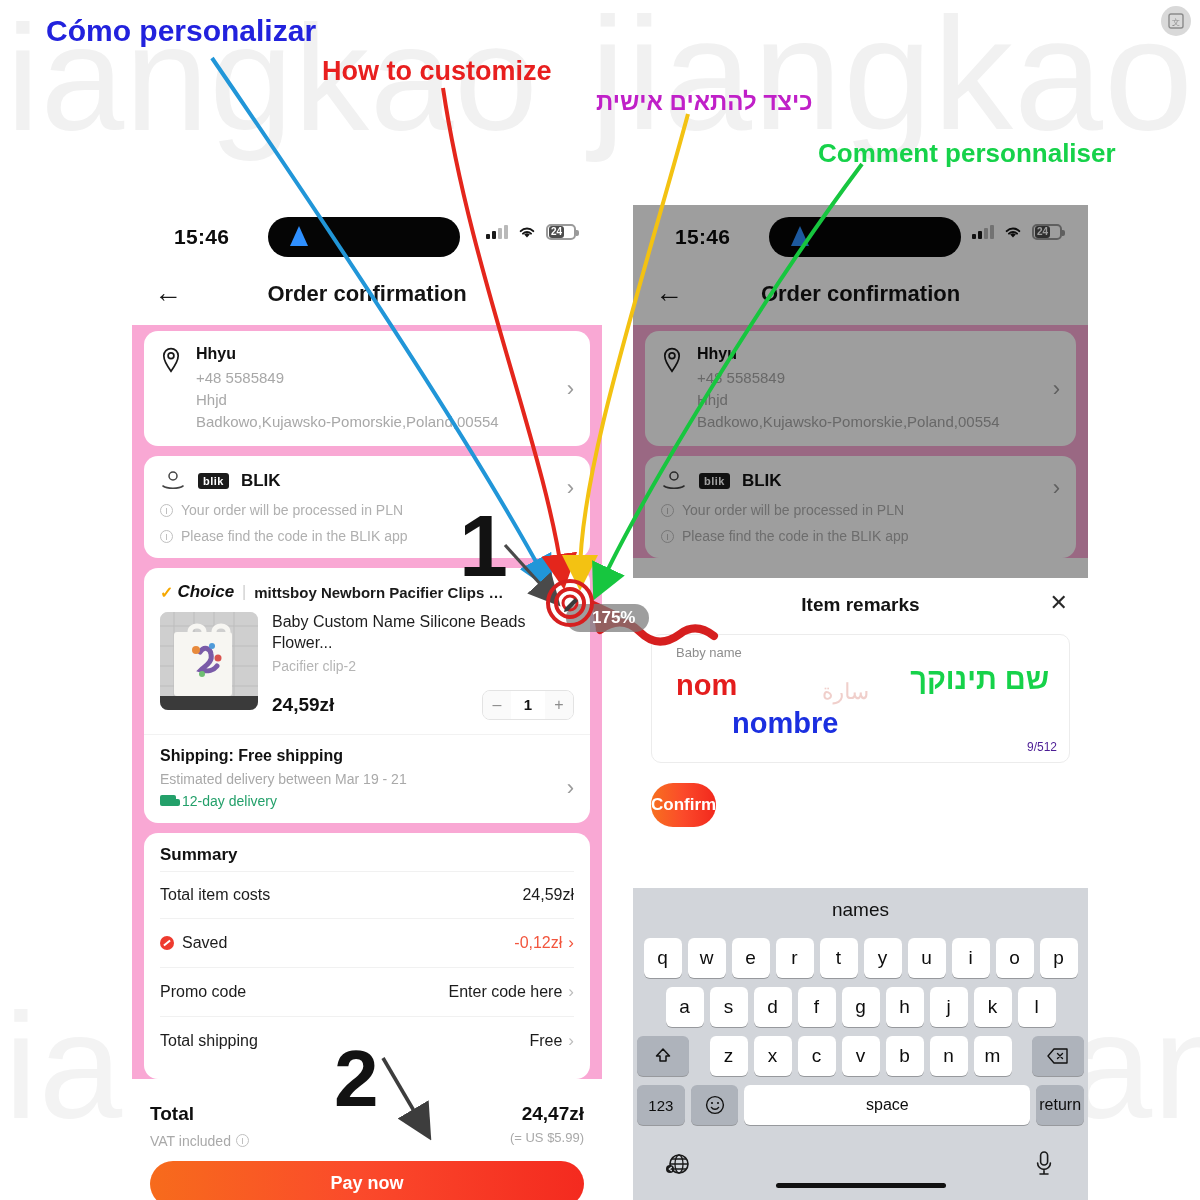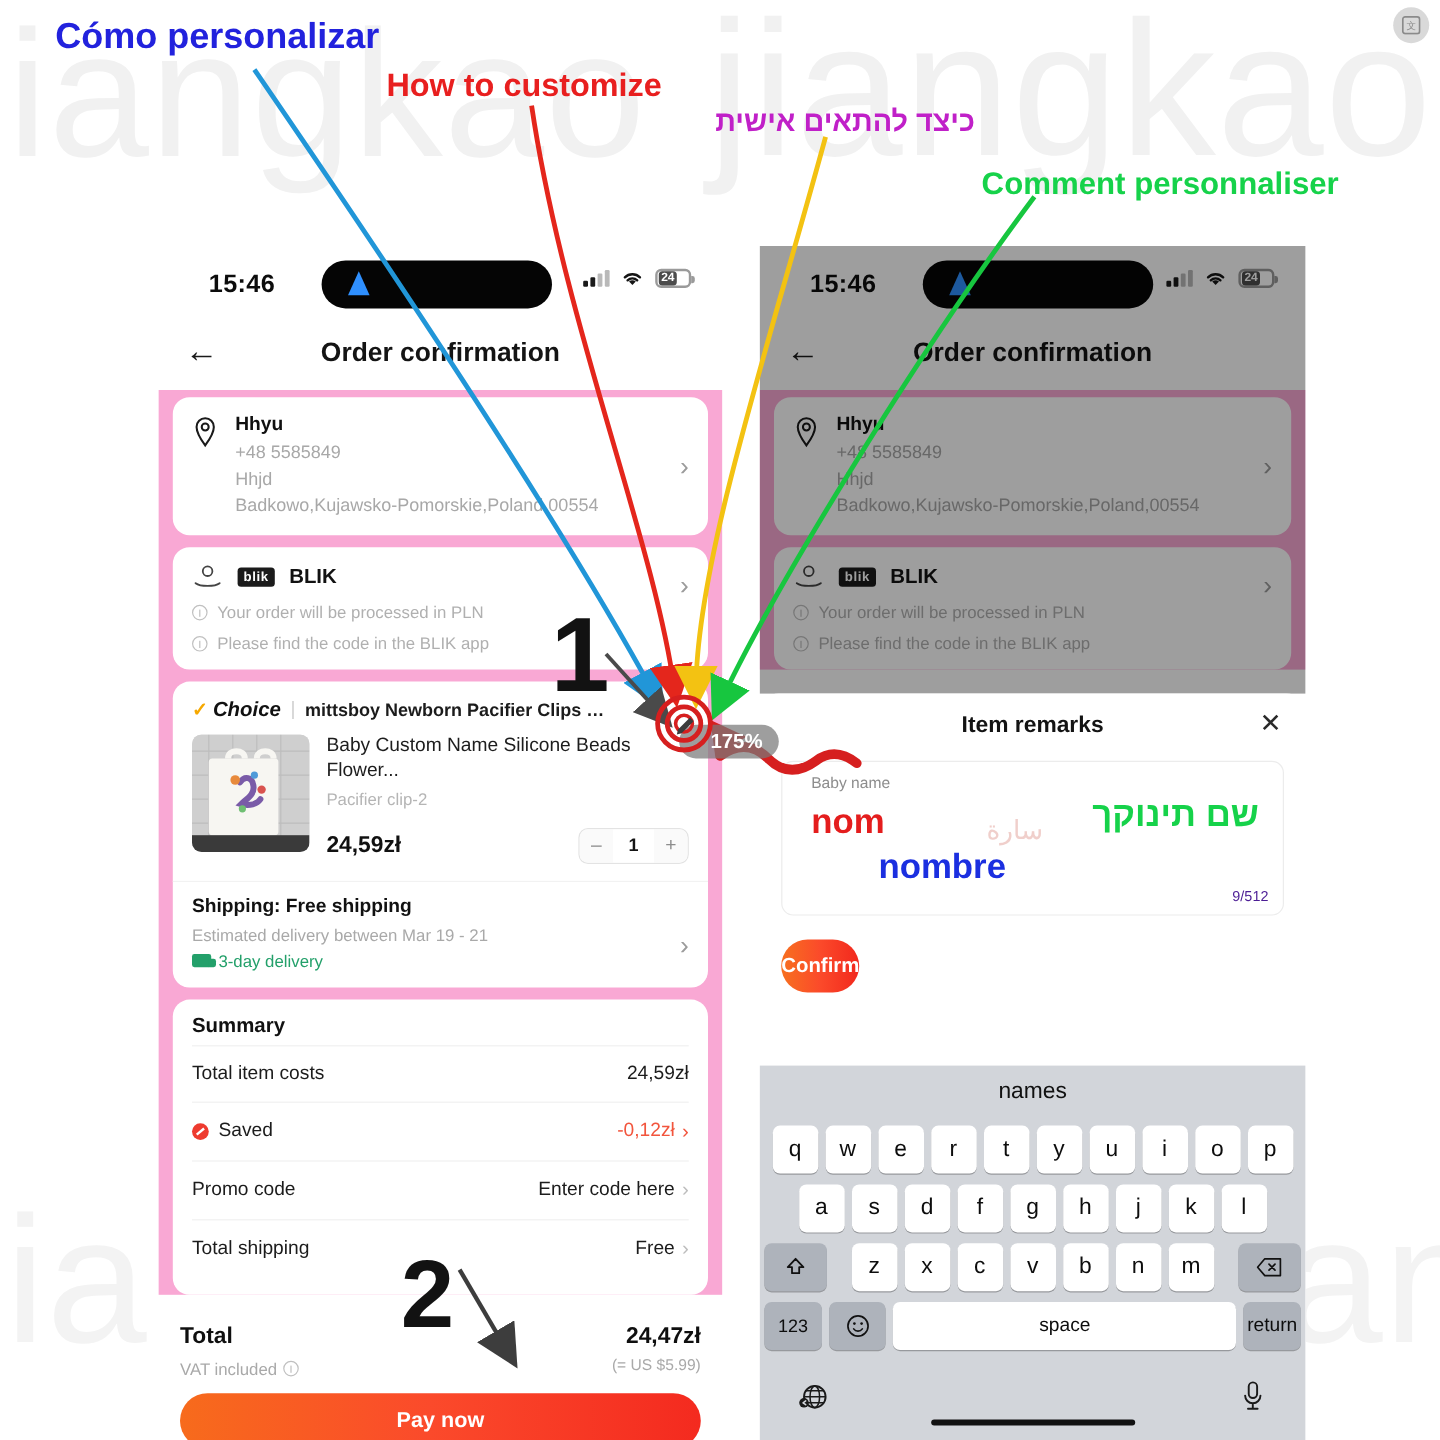--- a/index.html
+++ b/index.html
@@ -322,21 +322,21 @@
               </span>
             </div>
           </div>
         </div>
         <div style="border-top:1px solid #f2f2f2; margin: 14px -16px 0 -16px;"></div>
         <div style="padding-top:12px;">
           <div class="ship-title">Shipping: Free shipping</div>
           <div class="ship-sub">Estimated delivery between Mar 19 - 21</div>
           <div class="ship-fast">
             <span class="truck"></span>
-            <span>3-day delivery</span>
+            <span>12-day delivery</span>
           </div>
           <div class="chev" style="top:auto; bottom: 22px; transform:none;">›</div>
         </div>
       </div>
 
       <div class="card" style="padding-top:12px;">
         <div class="sum-title">Summary</div>
 
         <div class="sum-row">
           <span class="sum-left">Total item costs</span>

